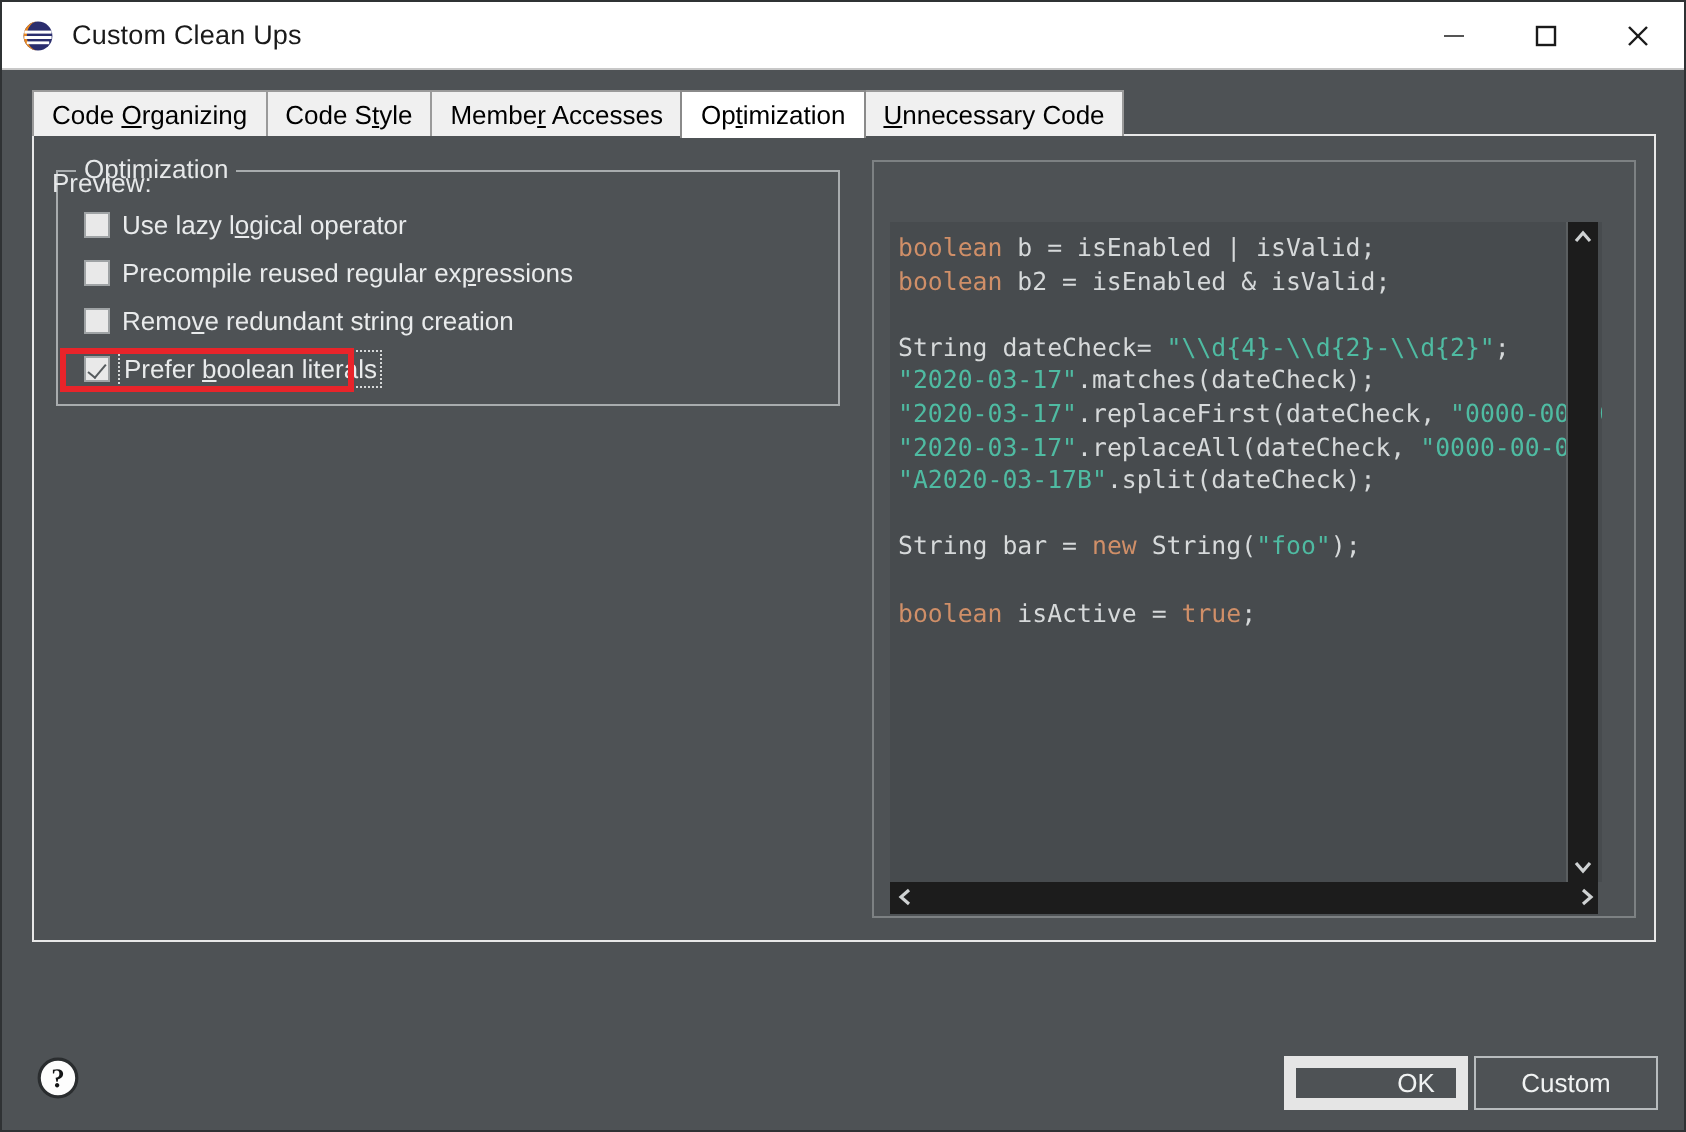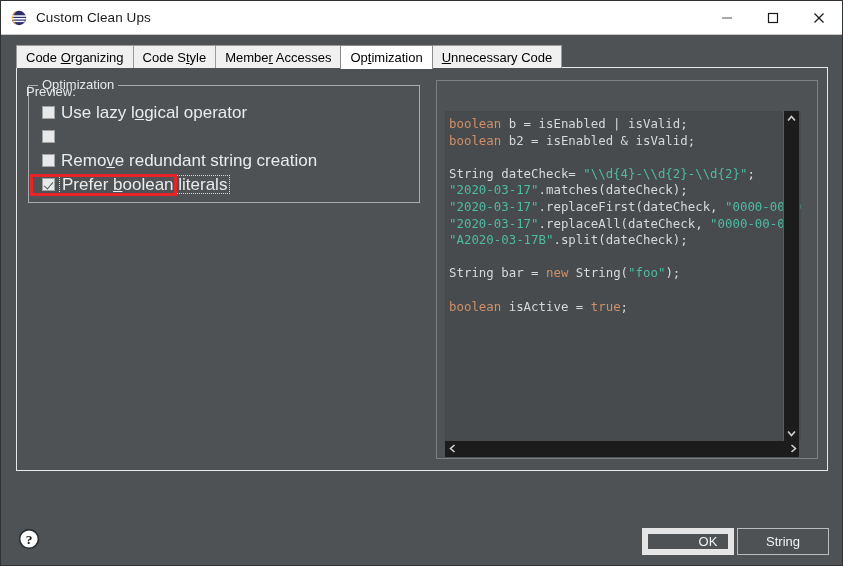--- a/index.html
+++ b/index.html
@@ -156,21 +156,21 @@
     position: absolute;
     left: 3px;
     top: 1px;
     width: 4px;
     height: 8px;
     border: solid #555a5d;
     border-width: 0 1.6px 1.6px 0;
     transform: rotate(40deg);
   }
   .cblabel {
-    font-size: 17px;
+    font-size: 13px;
     color: #e9ebec;
     white-space: nowrap;
     line-height: 15px;
   }
   .cblabel.focused {
     outline: 1px dotted #d6d8d9;
     outline-offset: 1px;
     padding: 0 1px;
   }
 
@@ -384,20 +384,21 @@
   <div id="panel">
 
     <div id="groupbox">
       <div id="group-legend">Optimization</div>
     <div class="cbrow r0">
           <div class="cbox"></div>
           <div class="cblabel">Use lazy l<span class="mn">o</span>gical operator</div>
         </div>
         <div class="cbrow r1">
           <div class="cbox"></div>
+          <div class="cblabel">Precompile reused regular ex<span class="mn">p</span>ressions</div>
         </div>
         <div class="cbrow r3">
           <div class="cbox checked"></div>
           <div class="cblabel focused">Prefer <span class="mn">b</span>oolean literals</div>
         </div>
         <div class="cbrow r2">
           <div class="cbox"></div>
           <div class="cblabel">Remo<span class="mn">v</span>e redundant string creation</div>
         </div>
       </div>
@@ -444,16 +445,16 @@
     <svg width="22" height="22" viewBox="0 0 22 22">
       <circle cx="11" cy="11" r="9.4" fill="#fdfdfd" stroke="#2a2d2f" stroke-width="1.6"></circle>
       <text x="11" y="15.6" text-anchor="middle" font-family="Liberation Serif, serif" font-size="13.5" font-weight="bold" fill="#141617">?</text>
     </svg>
   </div>
 
   <div class="btn" id="btn-ok">
     <span>OK</span>
   </div>
   <div class="btn" id="btn-cancel">
-    <span>String</span>
+    <span>Custom</span>
   </div>
 
 </div>
 
 </body></html>

